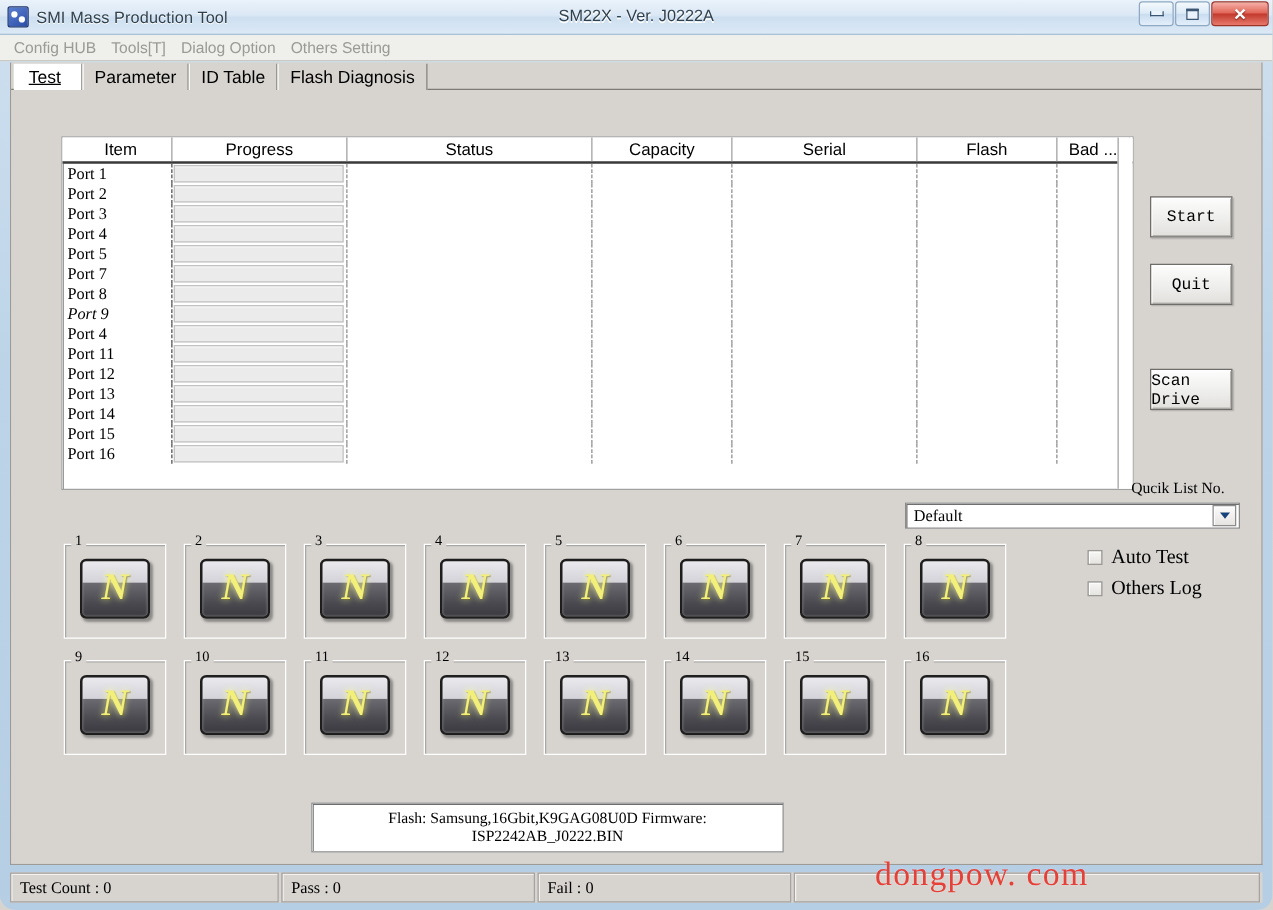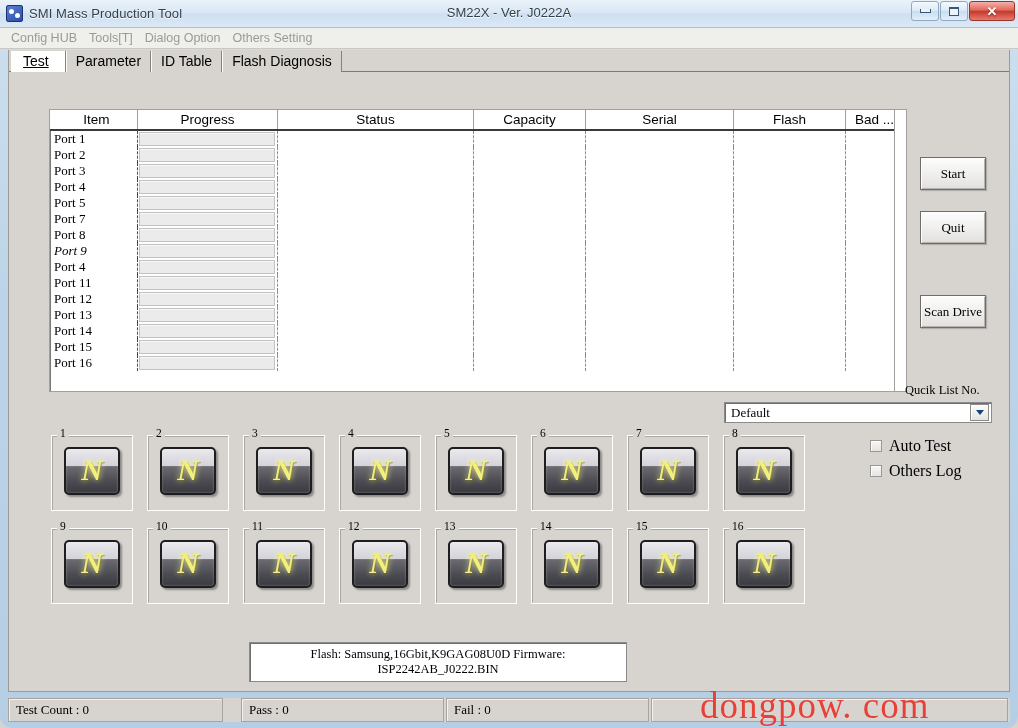--- a/index.html
+++ b/index.html
@@ -172,21 +172,21 @@
     border-left:1px solid #9f9f9f; background:#fff;
   }
 
   
   .btn {
     position: absolute;
     width: 66px; height: 33px;
     background: linear-gradient(180deg,#fdfdfd 0%,#eeeeec 55%,#e2e0dd 100%);
     border: 1px solid #6f6d6a;
     box-shadow: inset 1px 1px 0 #ffffff, inset -1px -1px 0 #b5b3b0, 1px 1px 1px rgba(0,0,0,.18);
-    font-family: Liberation Serif, serif;
+    font-family: Liberation Mono, monospace;
     font-size: 13px; color: #000;
     display: flex; align-items: center; justify-content: center;
     cursor: default;
   }
   #btn-start { left: 911px; top: 85px; }
   #btn-quit  { left: 911px; top: 139px; }
   #btn-scan  { left: 911px; top: 223px; }
 
   .quick-label {
     position: absolute; left: 896px; top: 311px;
@@ -283,28 +283,28 @@
     height: 24px;
     border: 1px solid #a6a3a0;
     box-shadow: inset 1px 1px 0 #f3f2f1;
     background: #d7d4d0;
     font-size: 13px; font-family: "Liberation Serif", serif;
     line-height: 22px; padding-left: 7px; color: #000;
     margin-right: 2px;
     overflow: hidden; white-space: nowrap;
   }
   #spanel-0 { width: 215px; }
-  #spanel-1 { width: 203px; margin-left: 16px; }
+  #spanel-1 { width: 203px; }
   #spanel-2 { width: 203px; }
   #spanel-3 { flex: 1; }
 
   .watermark {
     position: absolute; left: 700px; top: 684px;
     font-family: "Liberation Serif", serif;
-    font-size: 37px; color: #e8352c;
+    font-size: 27px; color: #e8352c;
     letter-spacing: 1px;
     opacity: .92;
     pointer-events: none;
     text-shadow: 0 0 1px rgba(255,255,255,.5);
   }
 </style>
 </head>
 <body>
 
 <div id="app">

